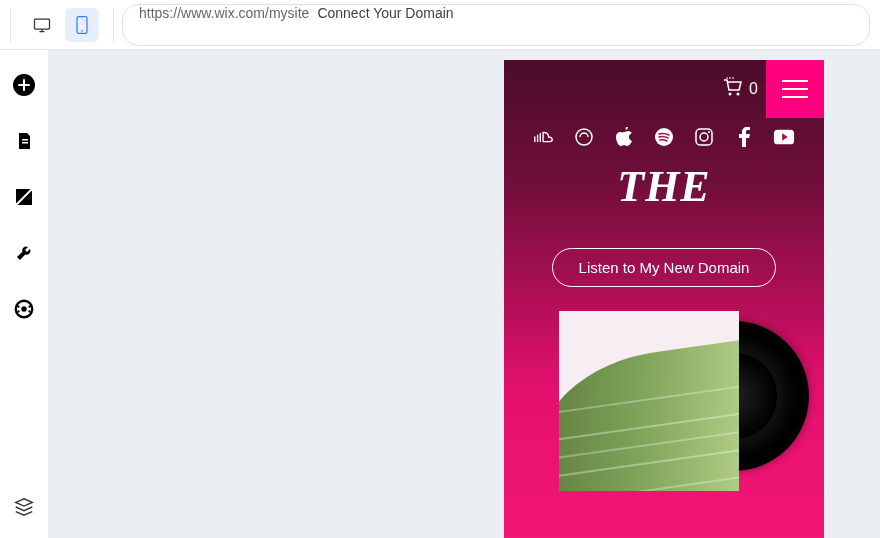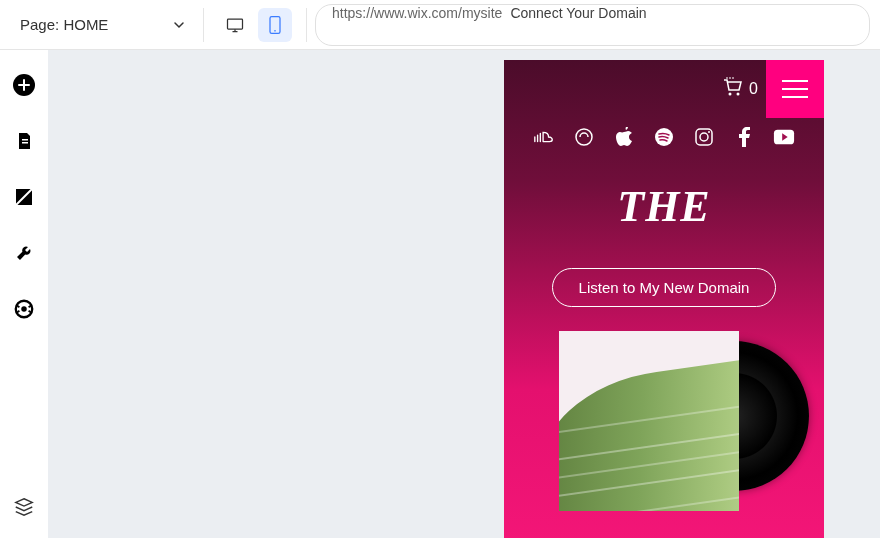--- a/index.html
+++ b/index.html
@@ -149,21 +149,20 @@
     .hero-title {
       text-align: center;
       color: #fff;
       font-family: "Didot", "Bodoni MT", "Times New Roman", serif;
       font-style: italic;
       font-weight: 600;
       font-size: 44px;
       line-height: 1.05;
       letter-spacing: 1px;
       padding: 6px 10px 20px;
-      margin-top: 20px;
     }
     .cta {
       display: block;
       margin: 18px auto 24px;
       border: 1.5px solid #fff;
       background: transparent;
       color: #fff;
       font-size: 15px;
       padding: 10px 26px;
       border-radius: 24px;
@@ -209,30 +208,20 @@
       position: absolute; left:0; right:0; height:2px; background: rgba(255,255,255,0.3);
     }
     .leaf .vein1 { top: 25%; }
     .leaf .vein2 { top: 50%; }
     .leaf .vein3 { top: 75%; }
   </style>
 </head>
 <body>
 
 <div class="topbar">
-  <div class="page-selector">
-    <span>
-      <span>Page: </span><span>HOME</span>
-    </span>
-    <span class="chev">
-      <svg width="12" height="12" viewBox="0 0 12 12">
-          <path d="M2 4l4 4 4-4" stroke="#333" stroke-width="1.5" fill="none" stroke-linecap="round"></path>
-        </svg>
-    </span>
-  </div>
 
   <div class="vsep"></div>
 
   <div class="viewport-toggle">
     <div class="vp-btn">
       <svg width="20" height="20" viewBox="0 0 24 24">
           <rect x="3" y="5" width="18" height="12" rx="1" stroke="#333" stroke-width="1.5" fill="none"></rect>
           <path d="M9 20h6M12 17v3" stroke="#333" stroke-width="1.5"></path>
         </svg>
     </div>

